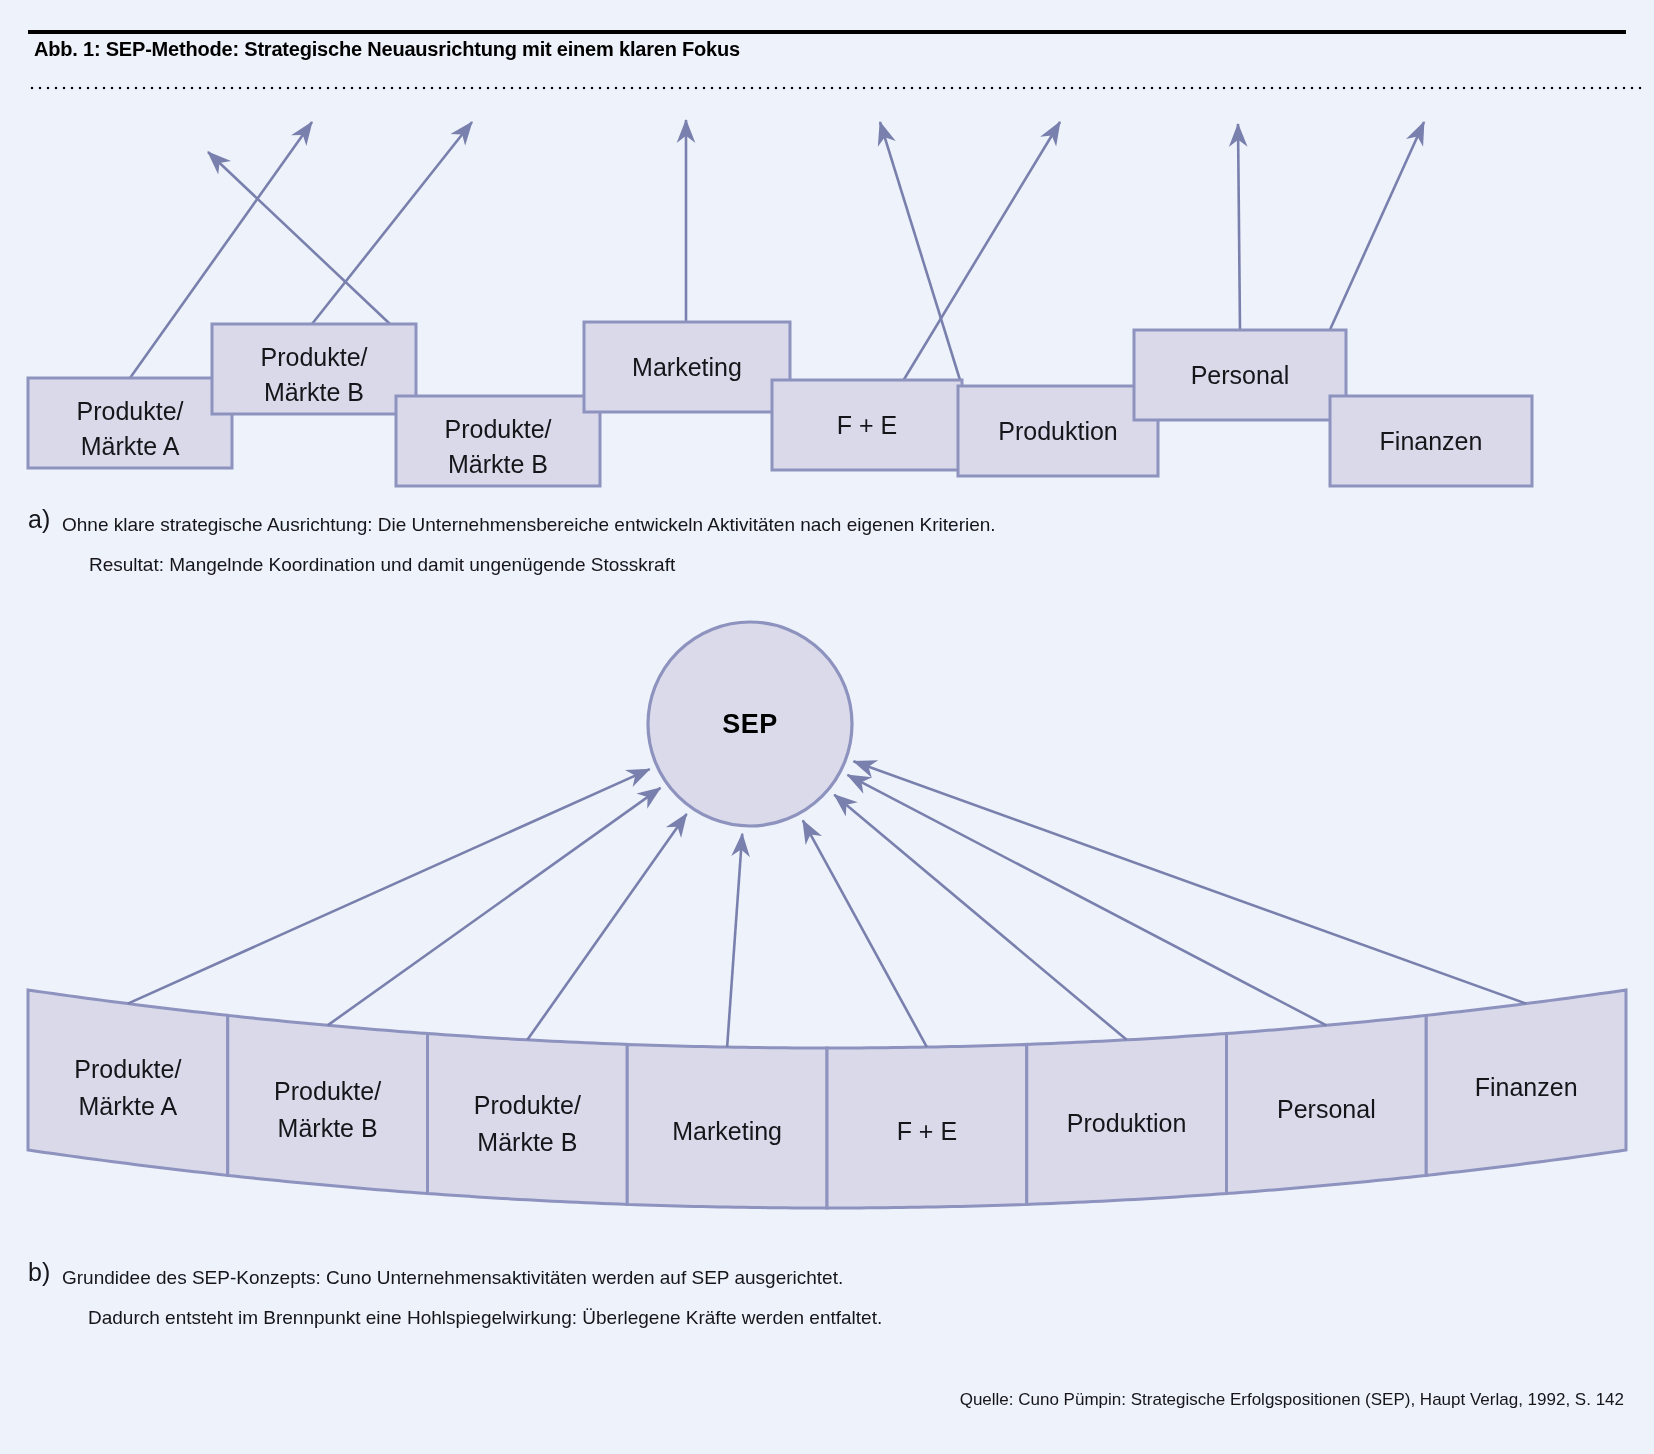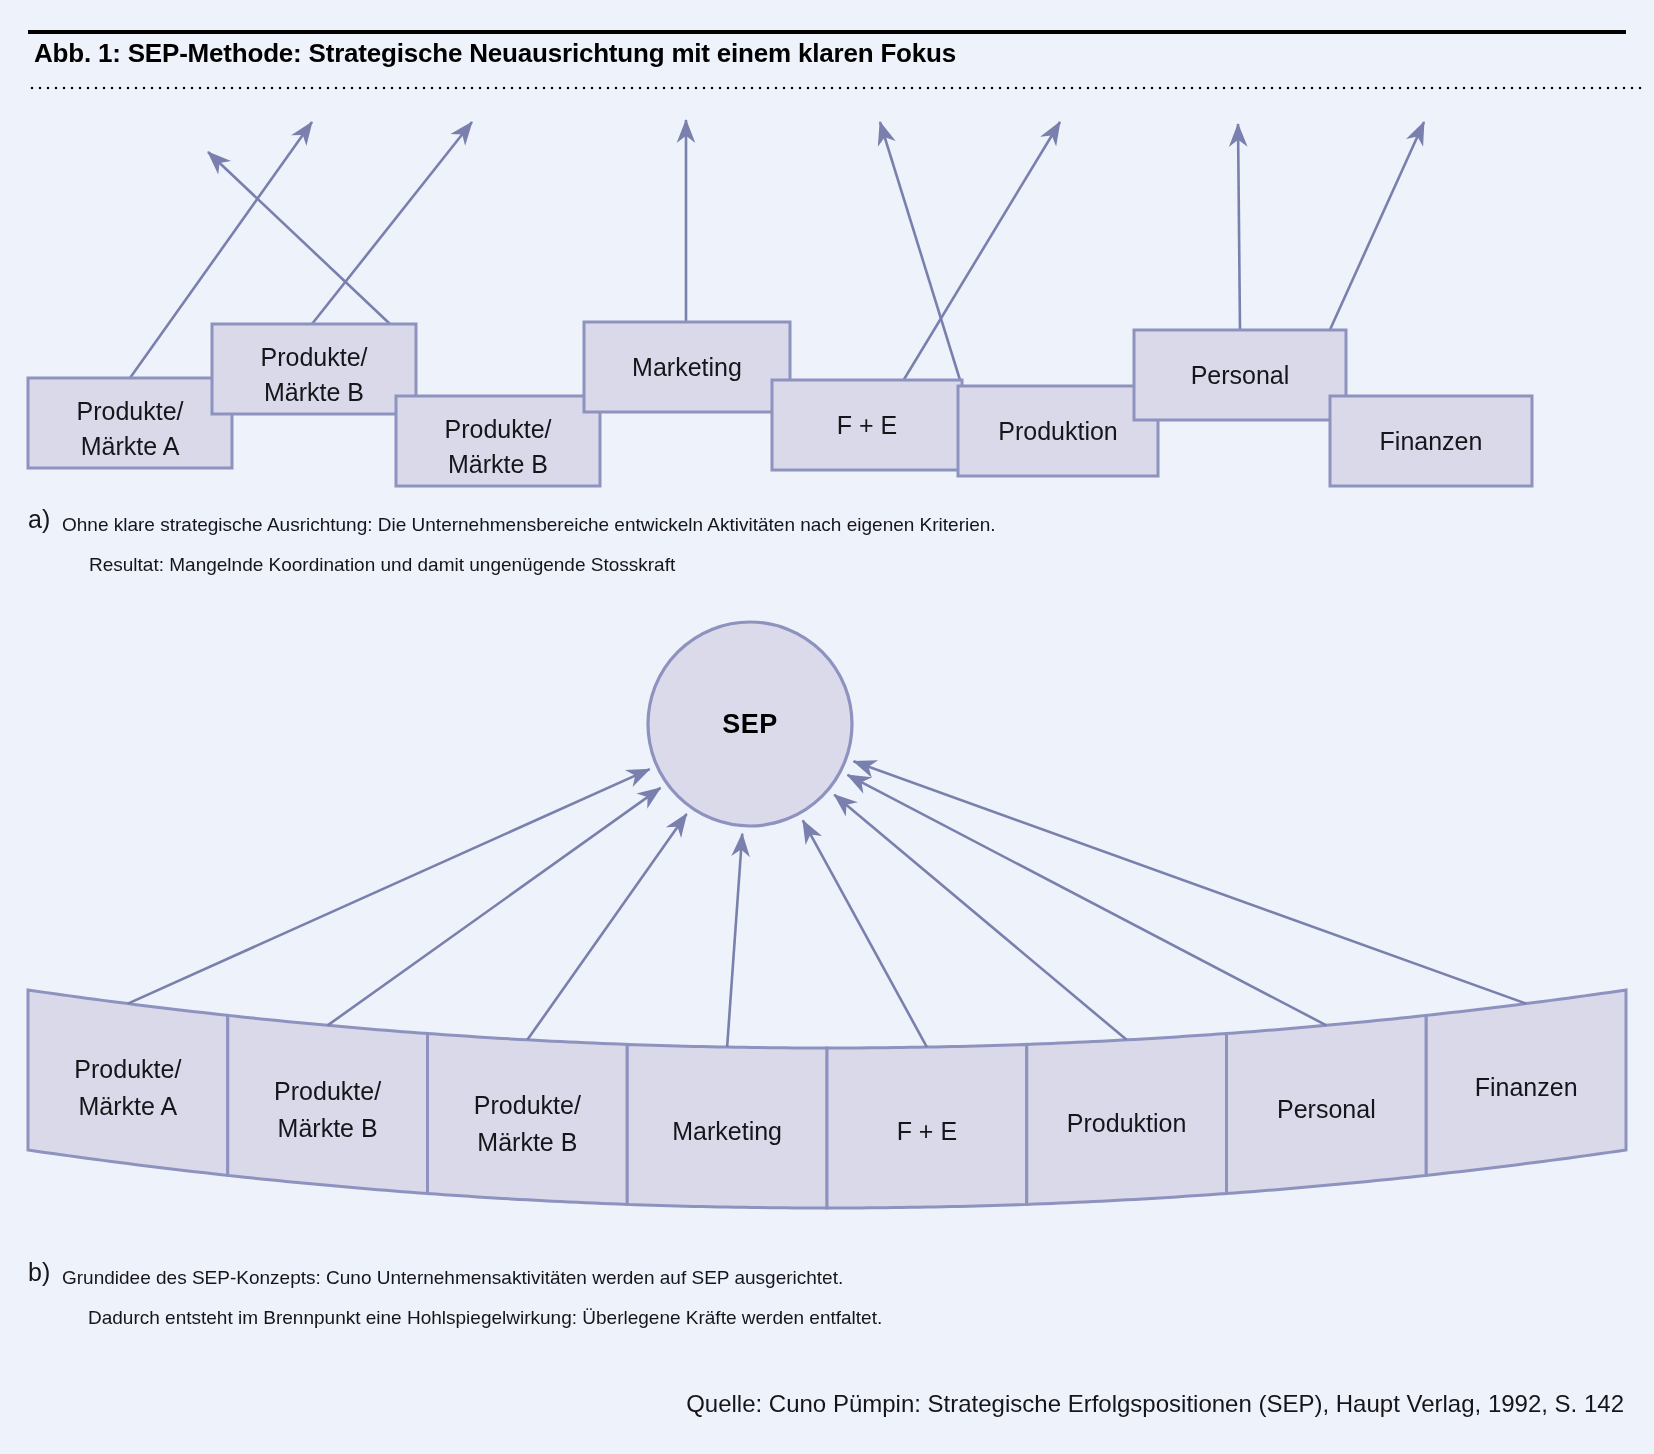--- a/index.html
+++ b/index.html
@@ -11,21 +11,21 @@
     overflow:hidden;
     position:relative;
   }
   #root{position:absolute;inset:0;}
   .rule-top{
     position:absolute;left:28px;right:28px;top:30px;
     height:4px;background:#000;
   }
   .fig-title{
     position:absolute;left:34px;top:38px;
-    font-size:26px;font-weight:bold;letter-spacing:-0.2px;
+    font-size:20px;font-weight:bold;letter-spacing:-0.2px;
     color:#000;white-space:nowrap;
   }
   .rule-dots{
     position:absolute;left:28px;right:10px;top:86px;height:4px;
     background-image:radial-gradient(circle, #000 0 1.4px, transparent 1.6px);
     background-size:8px 4px;background-repeat:repeat-x;
   }
   svg.canvas{position:absolute;left:0;top:0;width:1654px;height:1454px;}
   .boxlabel{
     font-family:"Liberation Sans", sans-serif;
@@ -42,21 +42,21 @@
   }
   .cap-marker{position:absolute;font-size:25px;color:#15151a;}
   .cap-a{left:28px;top:505px;}
   .cap-a-l1{left:62px;top:505px;}
   .cap-a-l2{left:62px;top:545px;margin-left:27px;}
   .cap-b{left:28px;top:1258px;}
   .cap-b-l1{left:62px;top:1258px;}
   .cap-b-l2{left:62px;top:1298px;margin-left:26px;}
   .source{
     position:absolute;right:30px;top:1390px;
-    font-size:24px;color:#15151a;white-space:nowrap;
+    font-size:17px;color:#15151a;white-space:nowrap;
   }
 </style>
 </head>
 <body>
 
 <div id="root">
 
   <div class="rule-top"></div>
   <div class="fig-title">Abb. 1: SEP-Methode: Strategische Neuausrichtung mit einem klaren Fokus</div>
   <div class="rule-dots"></div>

